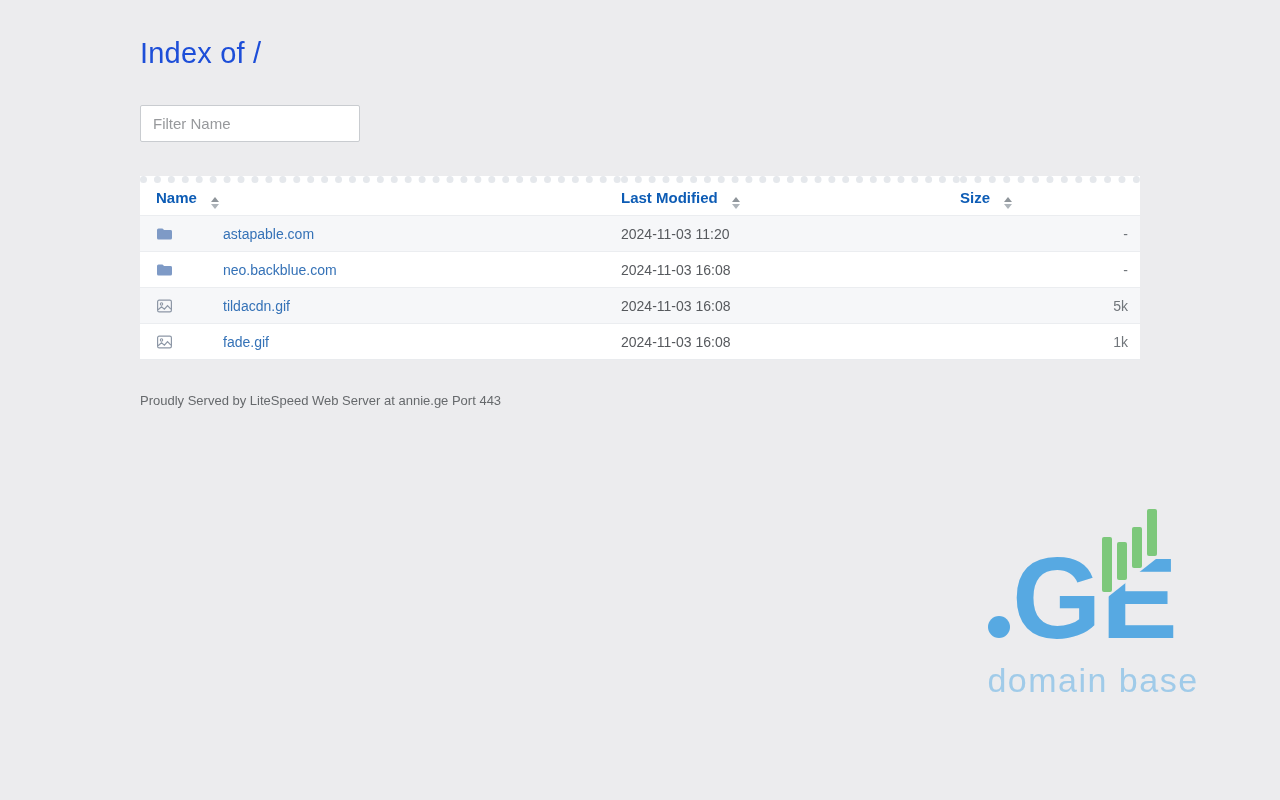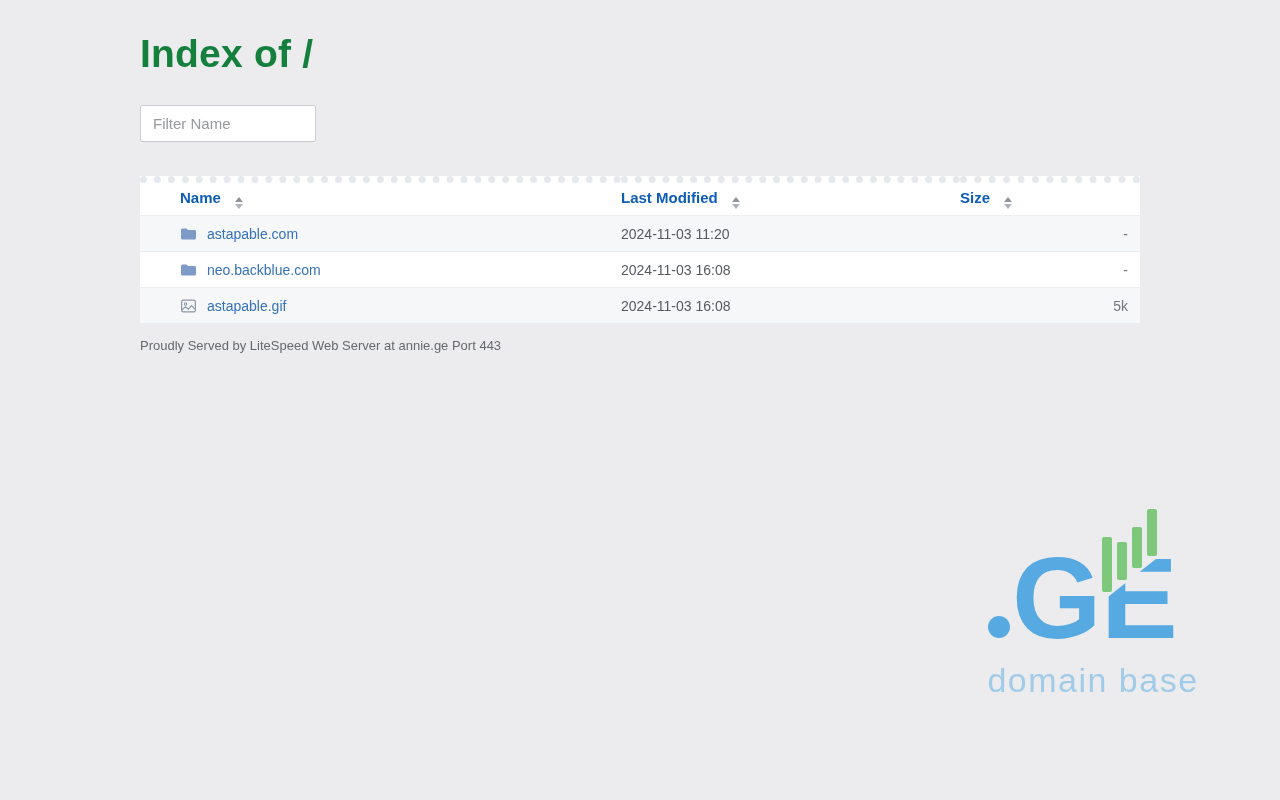--- a/index.html
+++ b/index.html
@@ -6,64 +6,64 @@
   html,body { width:1280px; height:800px; }
   body {
     background:#ececee;
     font-family:"Liberation Sans", sans-serif;
     position:relative;
     overflow:hidden;
   }
   .container { width:1000px; margin-left:140px; padding-top:39px; }
 
   h1.page-title {
-    font-size:39px; font-weight:bold; color:#15803d; line-height:29px;
+    font-size:29px; font-weight:normal; color:#1d4ed8; line-height:29px;
     letter-spacing:0.2px;
   }
 
   .filter-input {
-    display:block; margin-top:37px; width:176px; height:37px;
+    display:block; margin-top:37px; width:220px; height:37px;
     border:1px solid #c9ccd0; border-radius:2px; background:#fff;
     padding:8px 12px; font-size:15px; color:#444;
     font-family:"Liberation Sans", sans-serif; outline:none;
   }
   .filter-input::placeholder { color:#97999c; }
 
   table.files {
     margin-top:34px; width:1000px; border-collapse:collapse; table-layout:fixed;
     background:#fff; border-top:7px dotted #e5e8ec;
   }
   .files th, .files td { height:36px; vertical-align:middle; font-size:14px; }
   .files thead th {
     background:#fff; text-align:left; font-size:15px; font-weight:bold; color:#0d5cb5;
     cursor:pointer;
   }
   .files tbody td { border-top:1px solid #ebedf0; }
   .files tbody tr:nth-child(odd) td { background:#f6f7f9; }
   .files tbody tr:nth-child(even) td { background:#ffffff; }
   .files tbody tr:last-child td { border-bottom:1px solid #e9ebee; }
 
-  .c-name { width:481px; padding-left:40px; }
+  .c-name { width:481px; padding-left:16px; }
   .c-mod  { width:339px; }
   .c-size { text-align:right; padding-right:12px; }
 
   .c-mod, .files tbody .c-mod { color:#56595d; }
   .files tbody .c-size { color:#71767b; }
 
-  .flink { color:#3572b7; text-decoration:none; }
+  .flink { color:#3572b7; text-decoration:none;margin-left:40px; }
   .icon { display:inline-block; width:17px; height:16px; margin-right:10px; vertical-align:-3px; }
 
   .sort { display:inline-flex; flex-direction:column; align-items:center; gap:2px;
           margin-left:14px; vertical-align:1px; }
   .sort i { display:block; width:0; height:0;
             border-left:4px solid transparent; border-right:4px solid transparent; }
   .sort .up { border-bottom:5px solid #8f959b; }
   .sort .dn { border-top:5px solid #aeb4ba; }
 
-  .footer-text { margin-top:14px; font-size:13px; color:#66696c; }
+  .footer-text { margin-top:33px; font-size:13px; color:#66696c; }
 
   .ge-logo { position:absolute; left:988px; top:500px; width:210px; height:205px; }
 </style>
 </head>
 <body>
 
 <div class="container">
   <h1 class="page-title">Index of /</h1>
 
   <input class="filter-input" type="text" placeholder="Filter Name" style="">
@@ -109,24 +109,35 @@
         </td>
         <td class="c-mod">2024-11-03 16:08</td>
         <td class="c-size">-</td>
       </tr>
       <tr>
         <td class="c-name">
           <span class="icon"><svg viewBox="0 0 16 16" width="17" height="16">
                 <rect x="1.1" y="2.1" width="13.8" height="11.8" rx="1.6" fill="none" stroke="#8d97a6" stroke-width="1.2"></rect>
                 <circle cx="5" cy="6" r="1.2" fill="none" stroke="#8d97a6" stroke-width="1.1"></circle>
                 <path d="M1.6 11.8l3.4-3 2.9 2.4 3.1-3.6 3.4 3.6" fill="none" stroke="#8d97a6" stroke-width="1.2"></path>
-              </svg></span><a class="flink" href="#">astapable.gif</a>
+              </svg></span><a class="flink" href="#">tildacdn.gif</a>
         </td>
         <td class="c-mod">2024-11-03 16:08</td>
         <td class="c-size">5k</td>
+      </tr>
+      <tr>
+        <td class="c-name">
+          <span class="icon"><svg viewBox="0 0 16 16" width="17" height="16">
+                <rect x="1.1" y="2.1" width="13.8" height="11.8" rx="1.6" fill="none" stroke="#8d97a6" stroke-width="1.2"></rect>
+                <circle cx="5" cy="6" r="1.2" fill="none" stroke="#8d97a6" stroke-width="1.1"></circle>
+                <path d="M1.6 11.8l3.4-3 2.9 2.4 3.1-3.6 3.4 3.6" fill="none" stroke="#8d97a6" stroke-width="1.2"></path>
+              </svg></span><a class="flink" href="#">fade.gif</a>
+        </td>
+        <td class="c-mod">2024-11-03 16:08</td>
+        <td class="c-size">1k</td>
       </tr>
     </tbody>
   </table>
 
   <div class="footer-text">Proudly Served by LiteSpeed Web Server at annie.ge Port 443</div>
 </div>
 
 <svg class="ge-logo" viewBox="0 0 210 205" xmlns="http://www.w3.org/2000/svg">
   <circle cx="11" cy="127" r="11" fill="#57a9e2"></circle>
   <text x="24" y="138" font-family="Liberation Sans, sans-serif" font-weight="bold" font-size="115" fill="#57a9e2">G</text>

